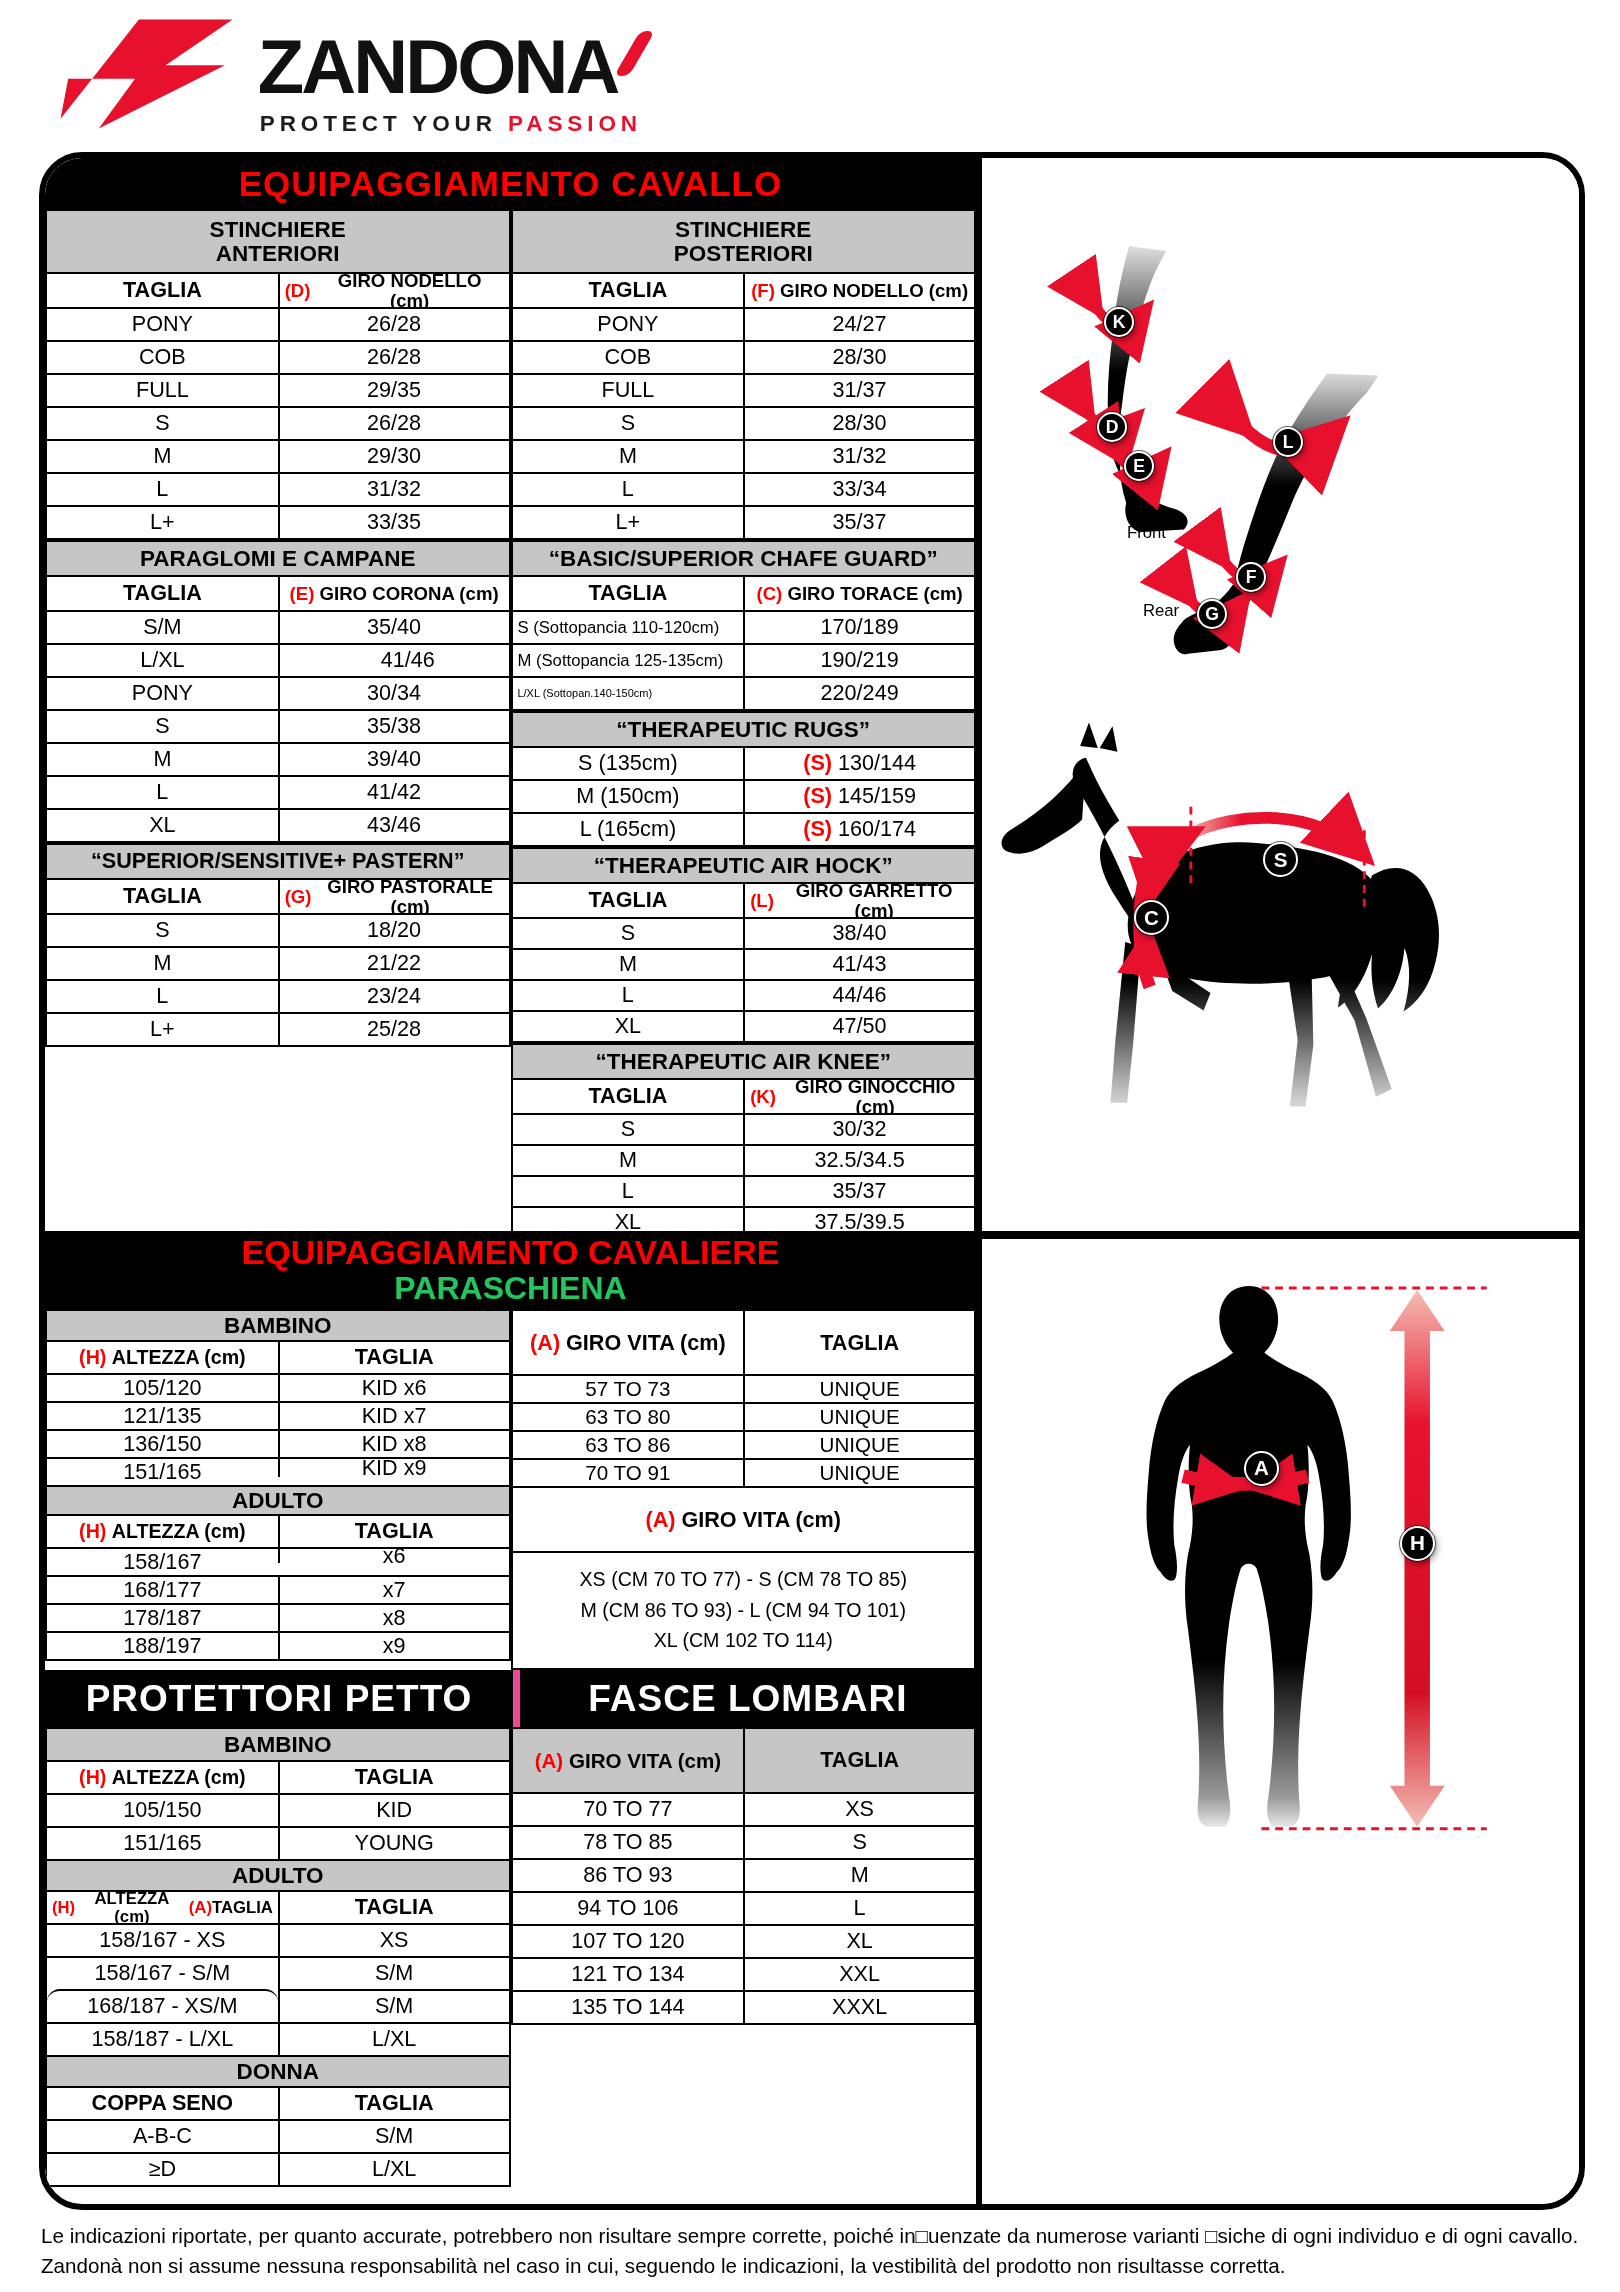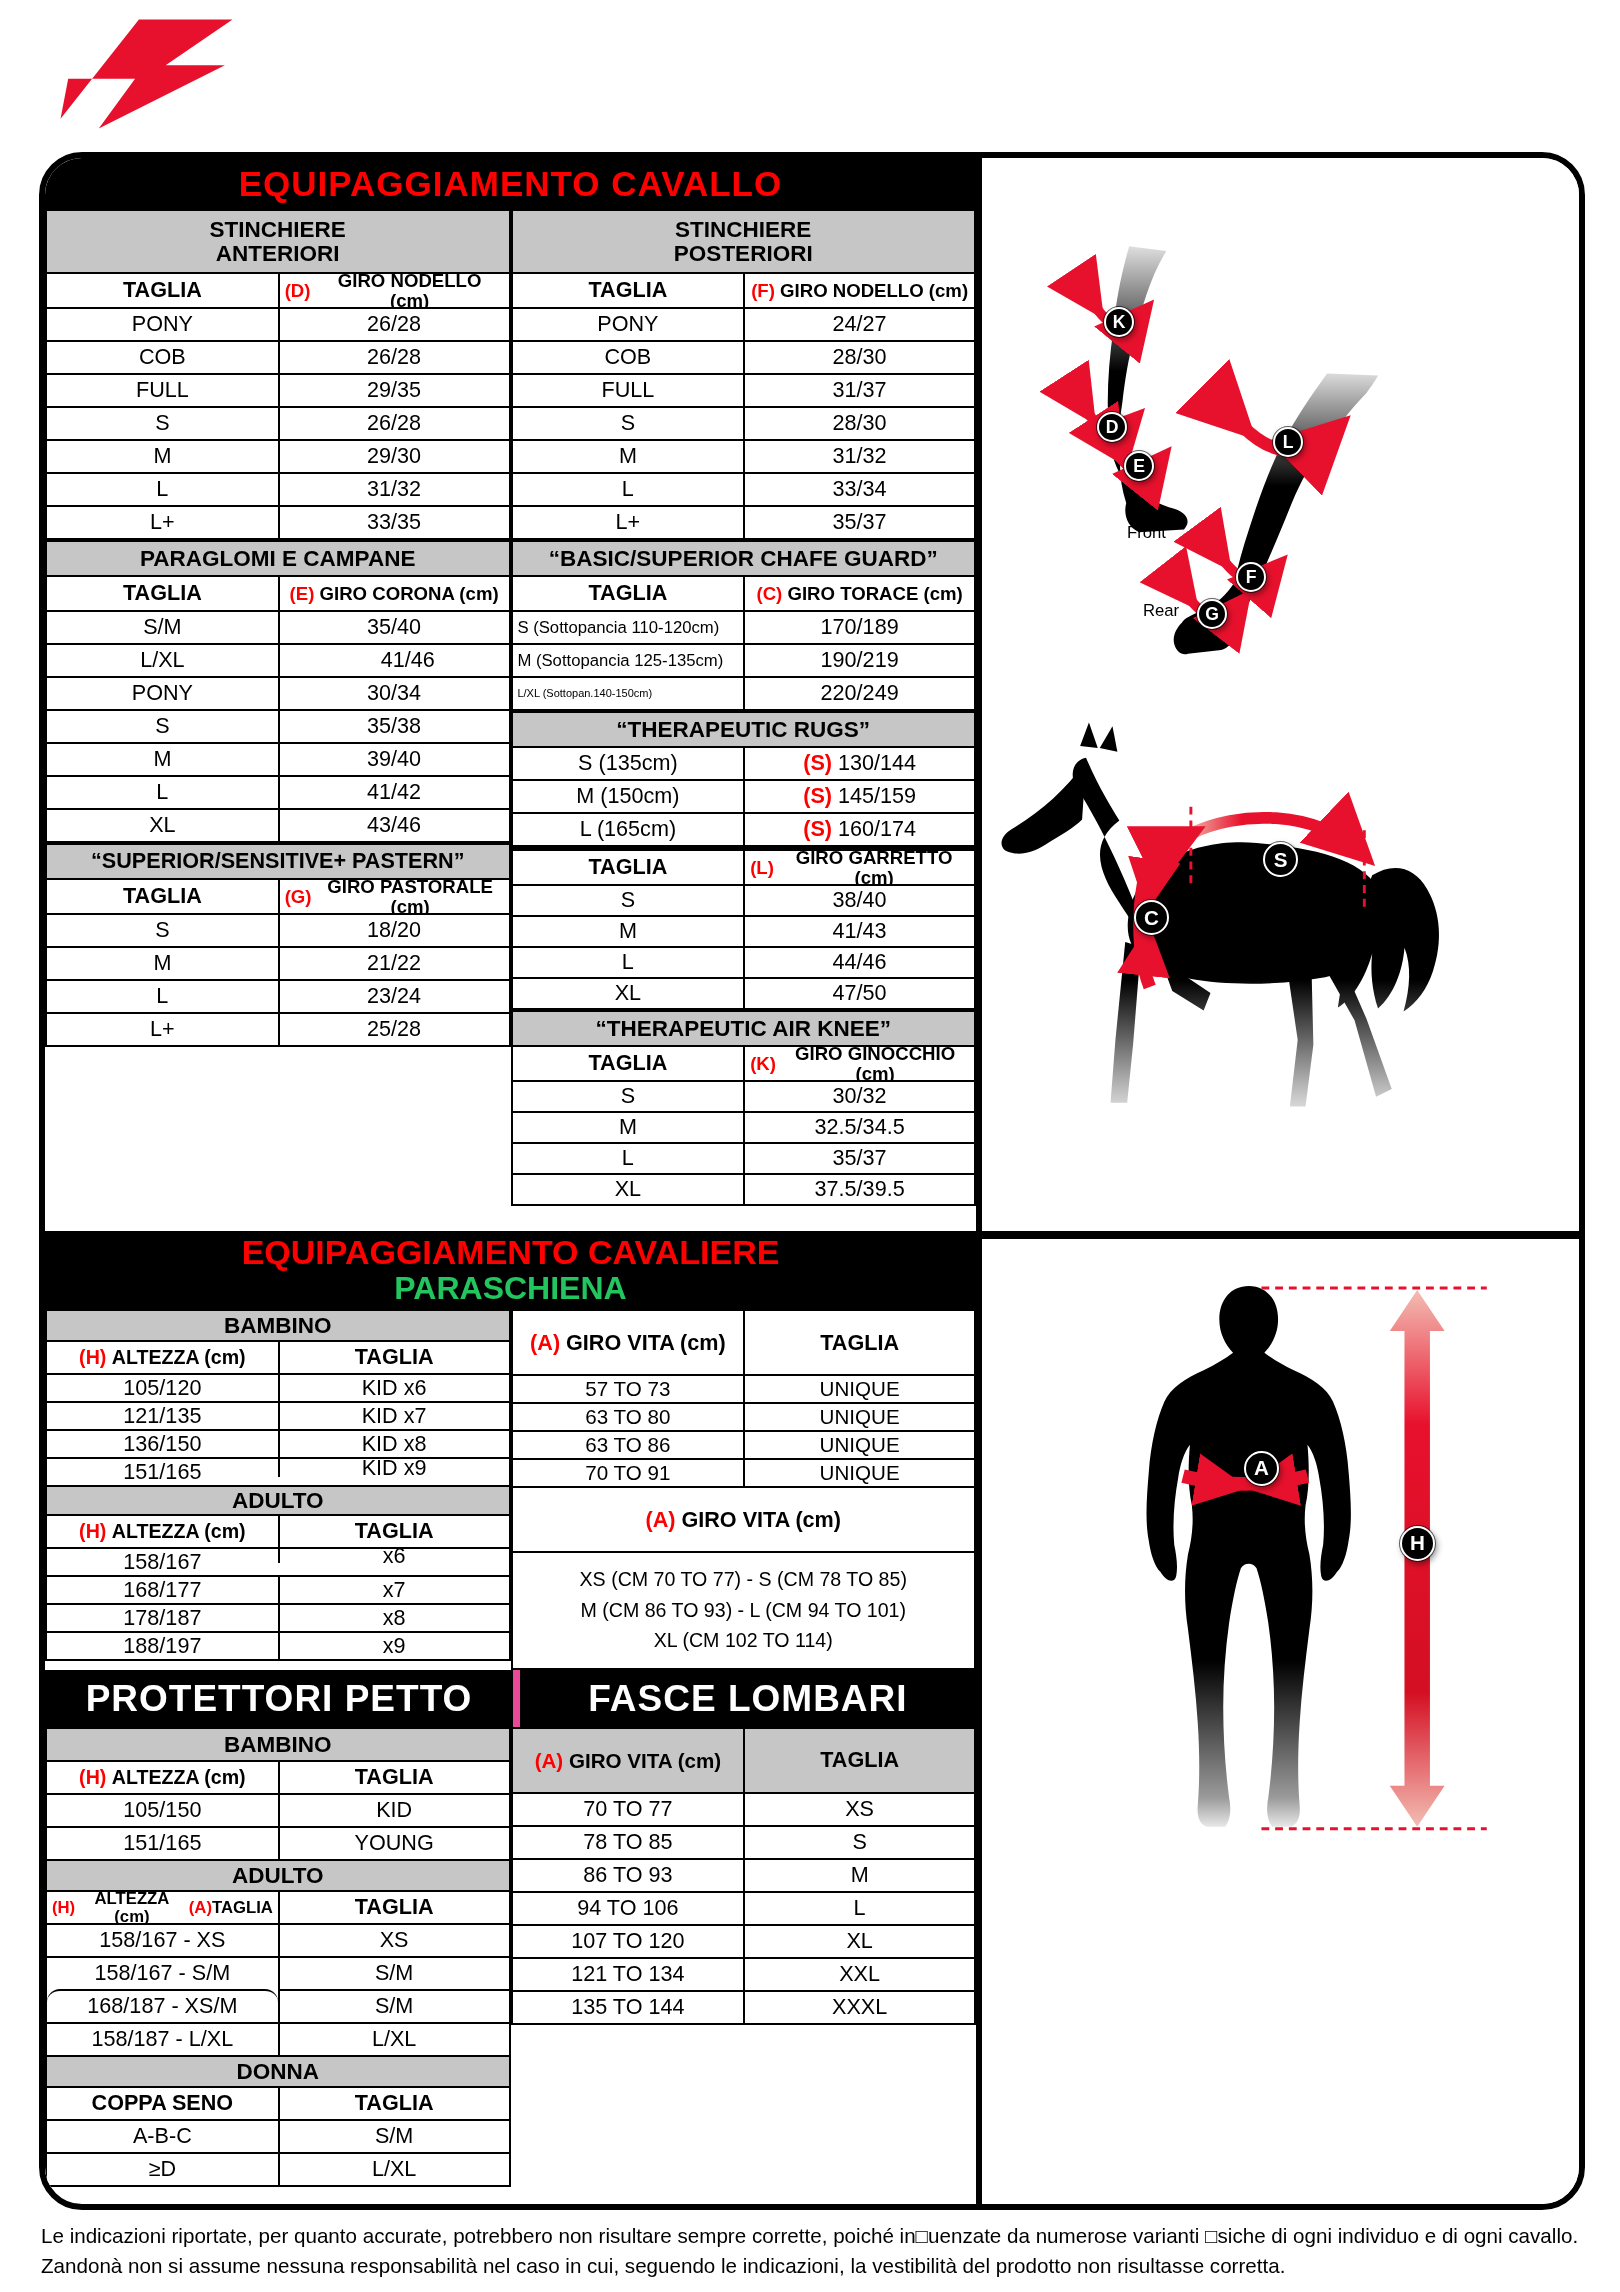--- a/index.html
+++ b/index.html
@@ -75,20 +75,27 @@
   
   .footer{position:absolute;left:41px;top:2221px;width:1549px;font-size:20.6px;color:#000;line-height:1.45;}
 </style>
 </head>
 <body>
 
 <div class="logo">
   <svg viewBox="0 0 210 135">
     <path d="M14,116 L96,12 L194,12 L124,60 L186,60 L54,126 L92,74 L22,74 Z" fill="#e8112d"></path>
   </svg>
+  <div class="brandwrap">
+    <div class="brandline">
+      <span class="brand">ZANDONA</span>
+      <span class="acc"></span>
+    </div>
+    <div class="tagline"><span>PROTECT YOUR </span><span class="tred">PASSION</span></div>
+  </div>
 </div>
 
 <div class="main">
 
   <div class="colL">
 
     <div class="banner1">
       <span>EQUIPAGGIAMENTO CAVALLO</span>
     </div>
 
@@ -334,20 +341,21 @@
             </div>
             <div class="zc " style="height: 33px;">
               <span>L (165cm)</span>
             </div>
             <div class="zc c2" style="height: 33px;">
               <span class="red">(S) </span>
               <span>160/174</span>
             </div>
           </div>
         <div class="ztable">
+            <div class="zc section nt" style="height: 33px;"><span>“THERAPEUTIC AIR HOCK”</span></div>
             <div class="zc hd" style="height: 35px;">
               <span>TAGLIA</span>
             </div>
             <div class="zc hd c2" style="height: 35px; font-size: 18.6px;">
               <span class="red">(L) </span>
               <span>GIRO GARRETTO (cm)</span>
             </div>
             <div class="zc " style="height: 31px;">
               <span>S</span>
             </div>

